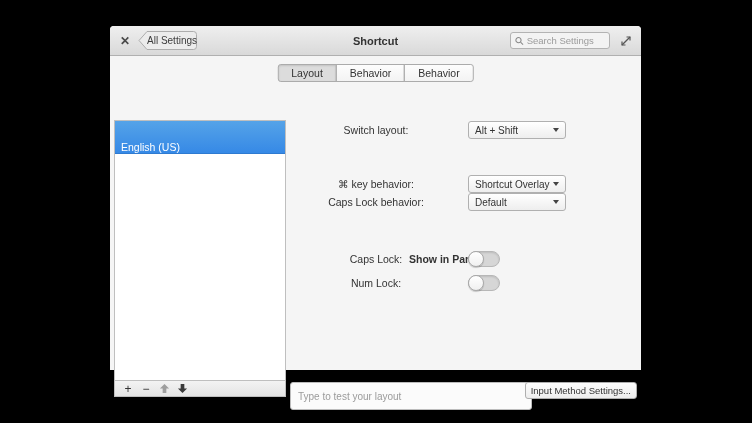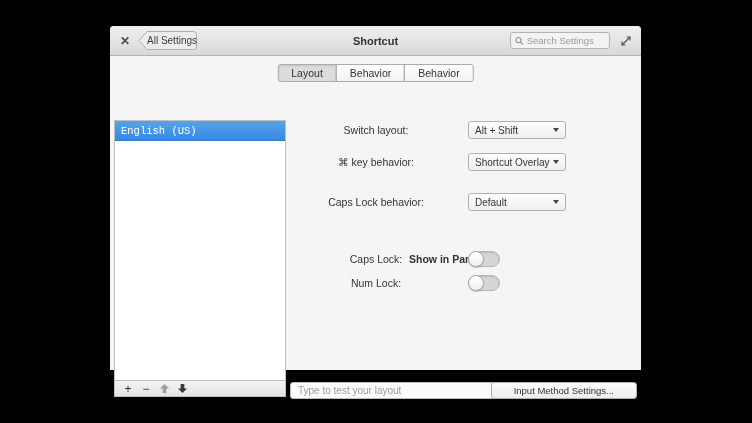--- a/index.html
+++ b/index.html
@@ -39,22 +39,22 @@
          border:1px solid #ababab; background:linear-gradient(#fdfdfd,#f3f3f3);
          margin-left:-1px; display:flex; align-items:center; cursor:default; white-space:nowrap; }
   .tab:first-child { border-radius:3px 0 0 3px; margin-left:0; }
   .tab:last-child { border-radius:0 3px 3px 0; }
   .tab.selected { background:#dcdcdc; box-shadow:inset 0 1px 2px rgba(0,0,0,.12); }
 
   
   .listpanel { position:absolute; left:4px; top:64px; width:172px; height:277px;
                border:1px solid #bfbfbf; background:#fff; display:flex; flex-direction:column; }
   .listbody { flex:1; overflow:hidden; }
-  .listrow { height:20px; line-height:20px; font-size:10.5px; color:#333; padding:0 6px;
-             white-space:nowrap; cursor:default;font-family:Liberation Mono, monospace; }
+  .listrow { height:20px; line-height:20px; font-size:10.5px; color:#333; padding:16px 6px;
+             white-space:nowrap; cursor:default; }
   .listrow.selected { background:linear-gradient(#55a3e8,#3689e6); color:#fff;
                       border-bottom:1px solid #2e7ad0; }
   .list-toolbar { height:16px; border-top:1px solid #bfbfbf;
                   background:linear-gradient(#f3f3f3,#e4e4e4);
                   display:flex; align-items:center; padding:0 6px; gap:4px; }
   .tool-btn { width:14px; height:14px; display:flex; align-items:center; justify-content:center;
               font-size:12px; color:#333; cursor:default; }
   .tool-btn.disabled { color:#9e9e9e; }
 
   
@@ -72,26 +72,26 @@
                      font-weight:bold; color:#333; white-space:nowrap; }
 
   .toggle { margin-left:6px; position:relative; width:32px; height:16px; border-radius:8px;
             background:#d6d6d6; border:1px solid #b7b7b7;
             box-shadow:inset 0 1px 2px rgba(0,0,0,.12); cursor:default; }
   .toggle .knob { position:absolute; left:-1px; top:-1px; width:16px; height:16px;
                   border-radius:50%; background:linear-gradient(#fff,#f0f0f0);
                   border:1px solid #a9a9a9; box-shadow:0 1px 1px rgba(0,0,0,.2); }
 
   
-  .test-input { position:absolute; left:180px; top:326px; width:242px; height:17px;
+  .test-input { position:absolute; left:180px; top:326px; width:242px; height:28px;
                 border:1px solid #bcbcbc; border-radius:3px; background:#fbfbfb;
                 font-size:10px; color:#444; padding:0 7px; outline:none;
                 font-family:"Liberation Sans", sans-serif; }
   .test-input::placeholder { color:#9b9b9b; }
-  .im-button { position:absolute; right:4px; top:326px; height:17px; padding:0 22px;
+  .im-button { position:absolute; right:4px; top:326px; height:17px; padding:0 5px;
                border:1px solid #aeaeae; border-radius:3px;
                background:linear-gradient(#fdfdfd,#ededed);
                font-size:9.5px; color:#333; display:flex; align-items:center;
                white-space:nowrap; cursor:default; }
 </style>
 </head>
 <body>
 
 <div class="stage">
   <div class="window">
@@ -152,21 +152,21 @@
         </div>
       </div>
 
       <div class="setrow" style="top:65px">
         <div class="setlabel">Switch layout:</div>
         <div class="dropdown">
           <span class="val">Alt + Shift</span>
           <span class="arrow"></span>
         </div>
       </div>
-      <div class="setrow" style="top:97px">
+      <div class="setrow" style="top:119px">
         <div class="setlabel">⌘ key behavior:</div>
         <div class="dropdown">
           <span class="val">Shortcut Overlay</span>
           <span class="arrow"></span>
         </div>
       </div>
       <div class="setrow" style="top:137px">
         <div class="setlabel">Caps Lock behavior:</div>
         <div class="dropdown">
           <span class="val">Default</span>

